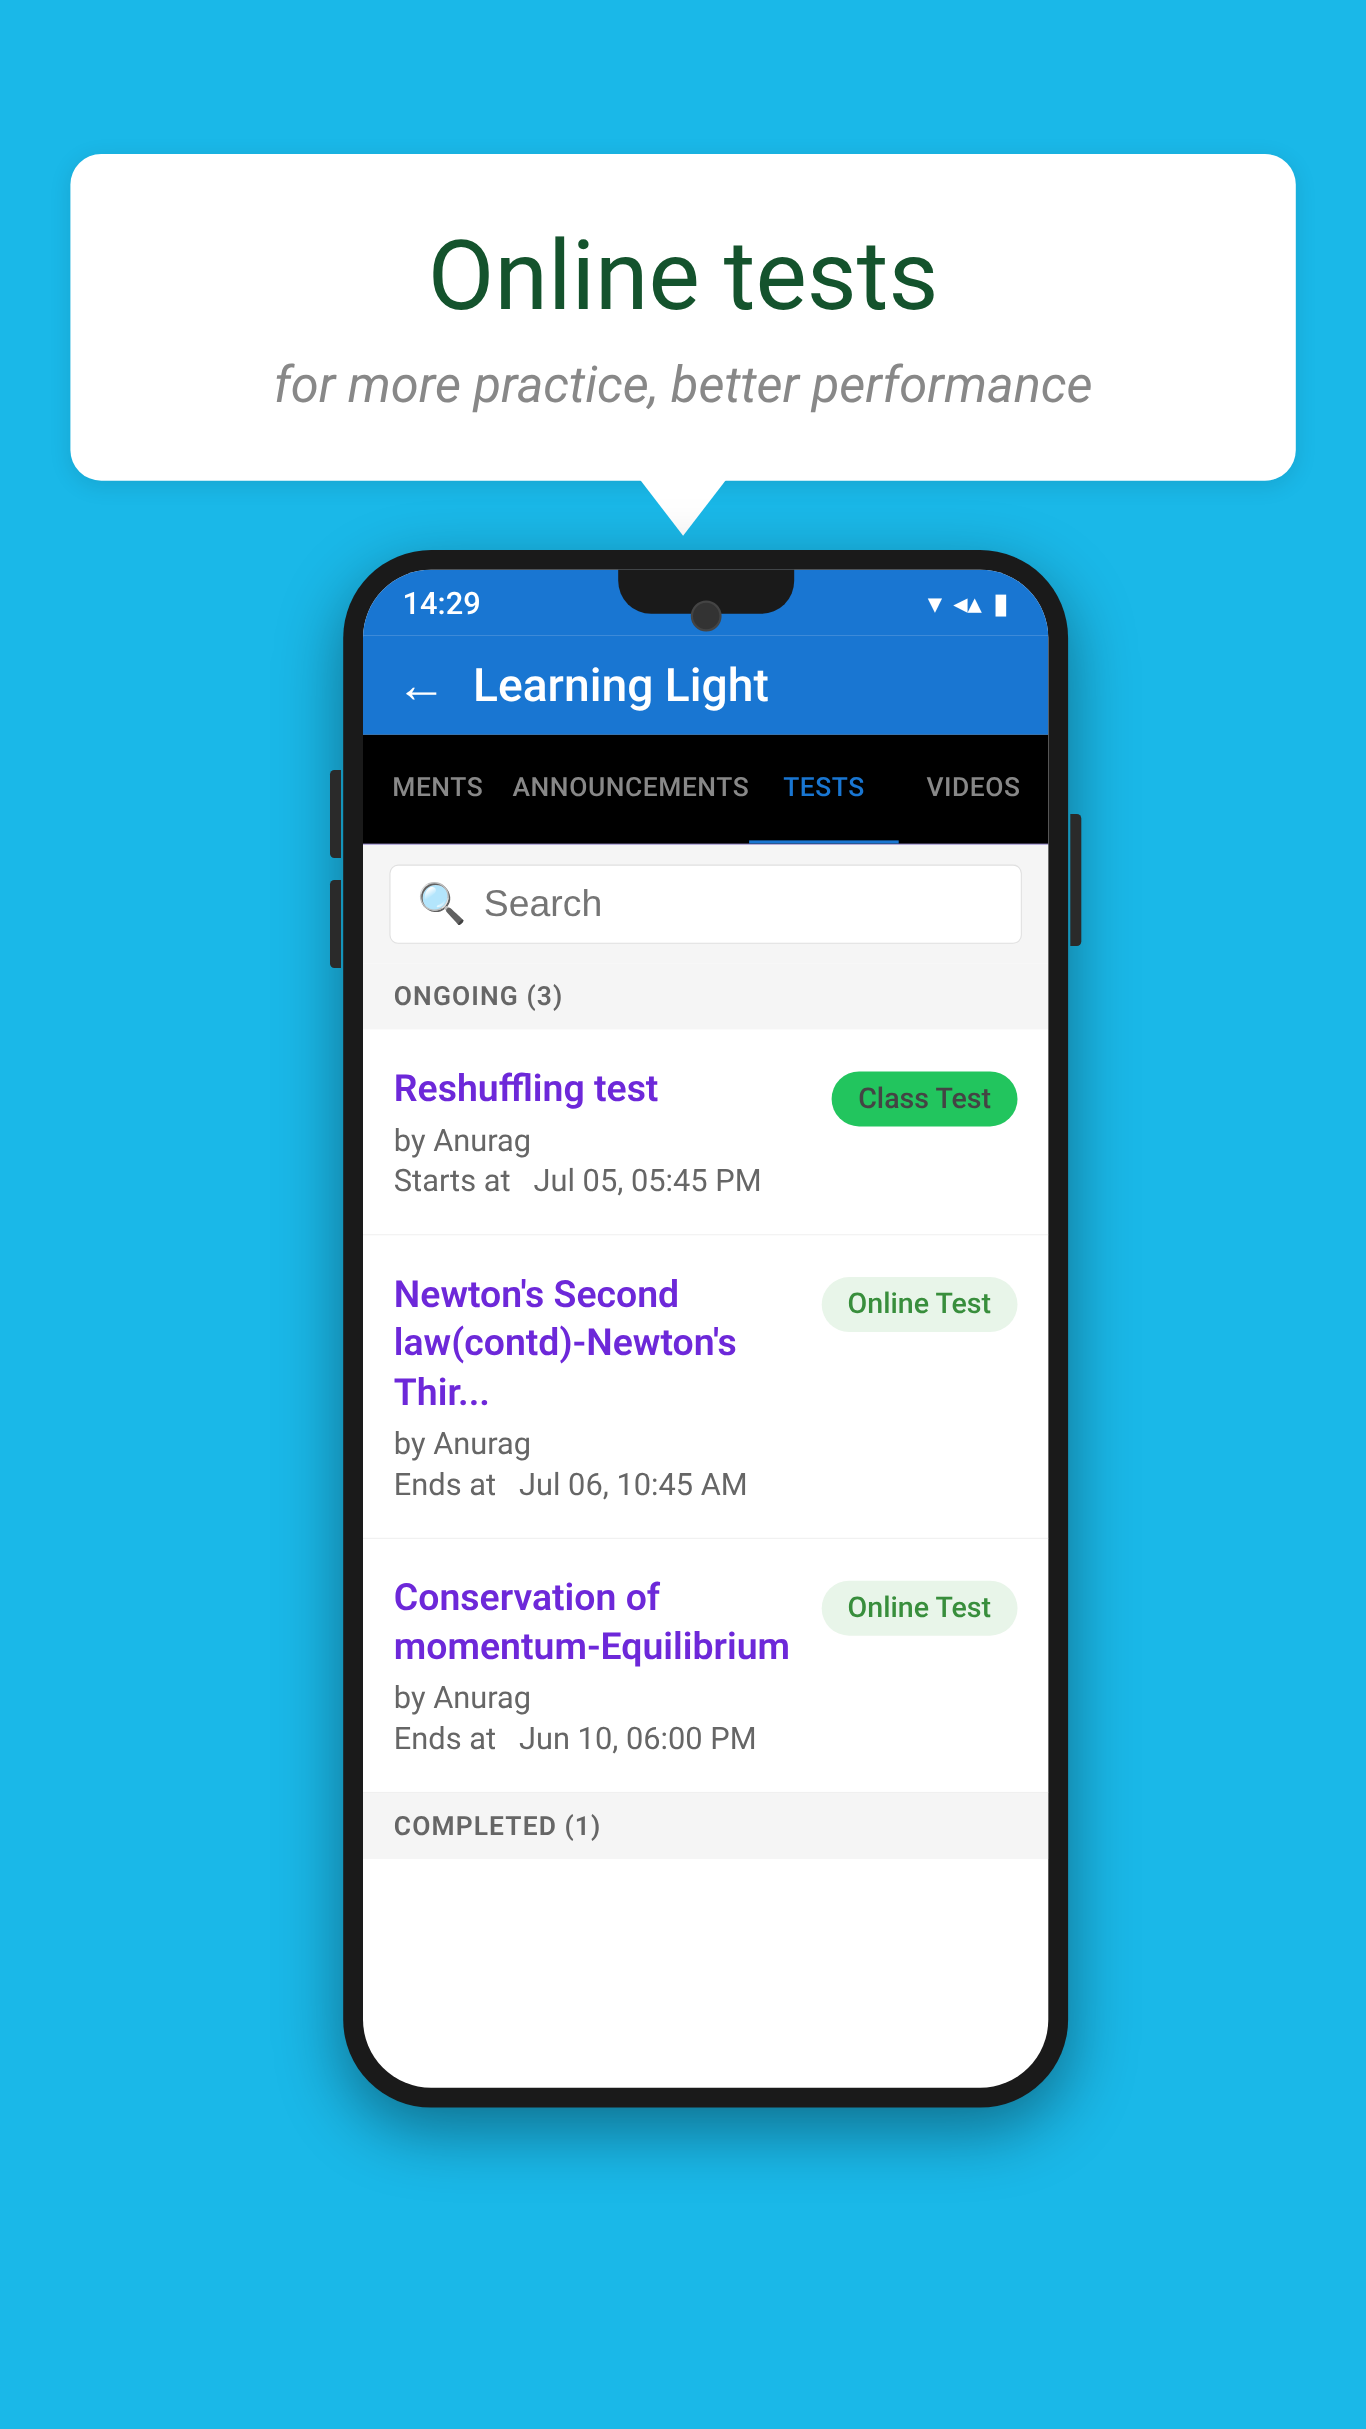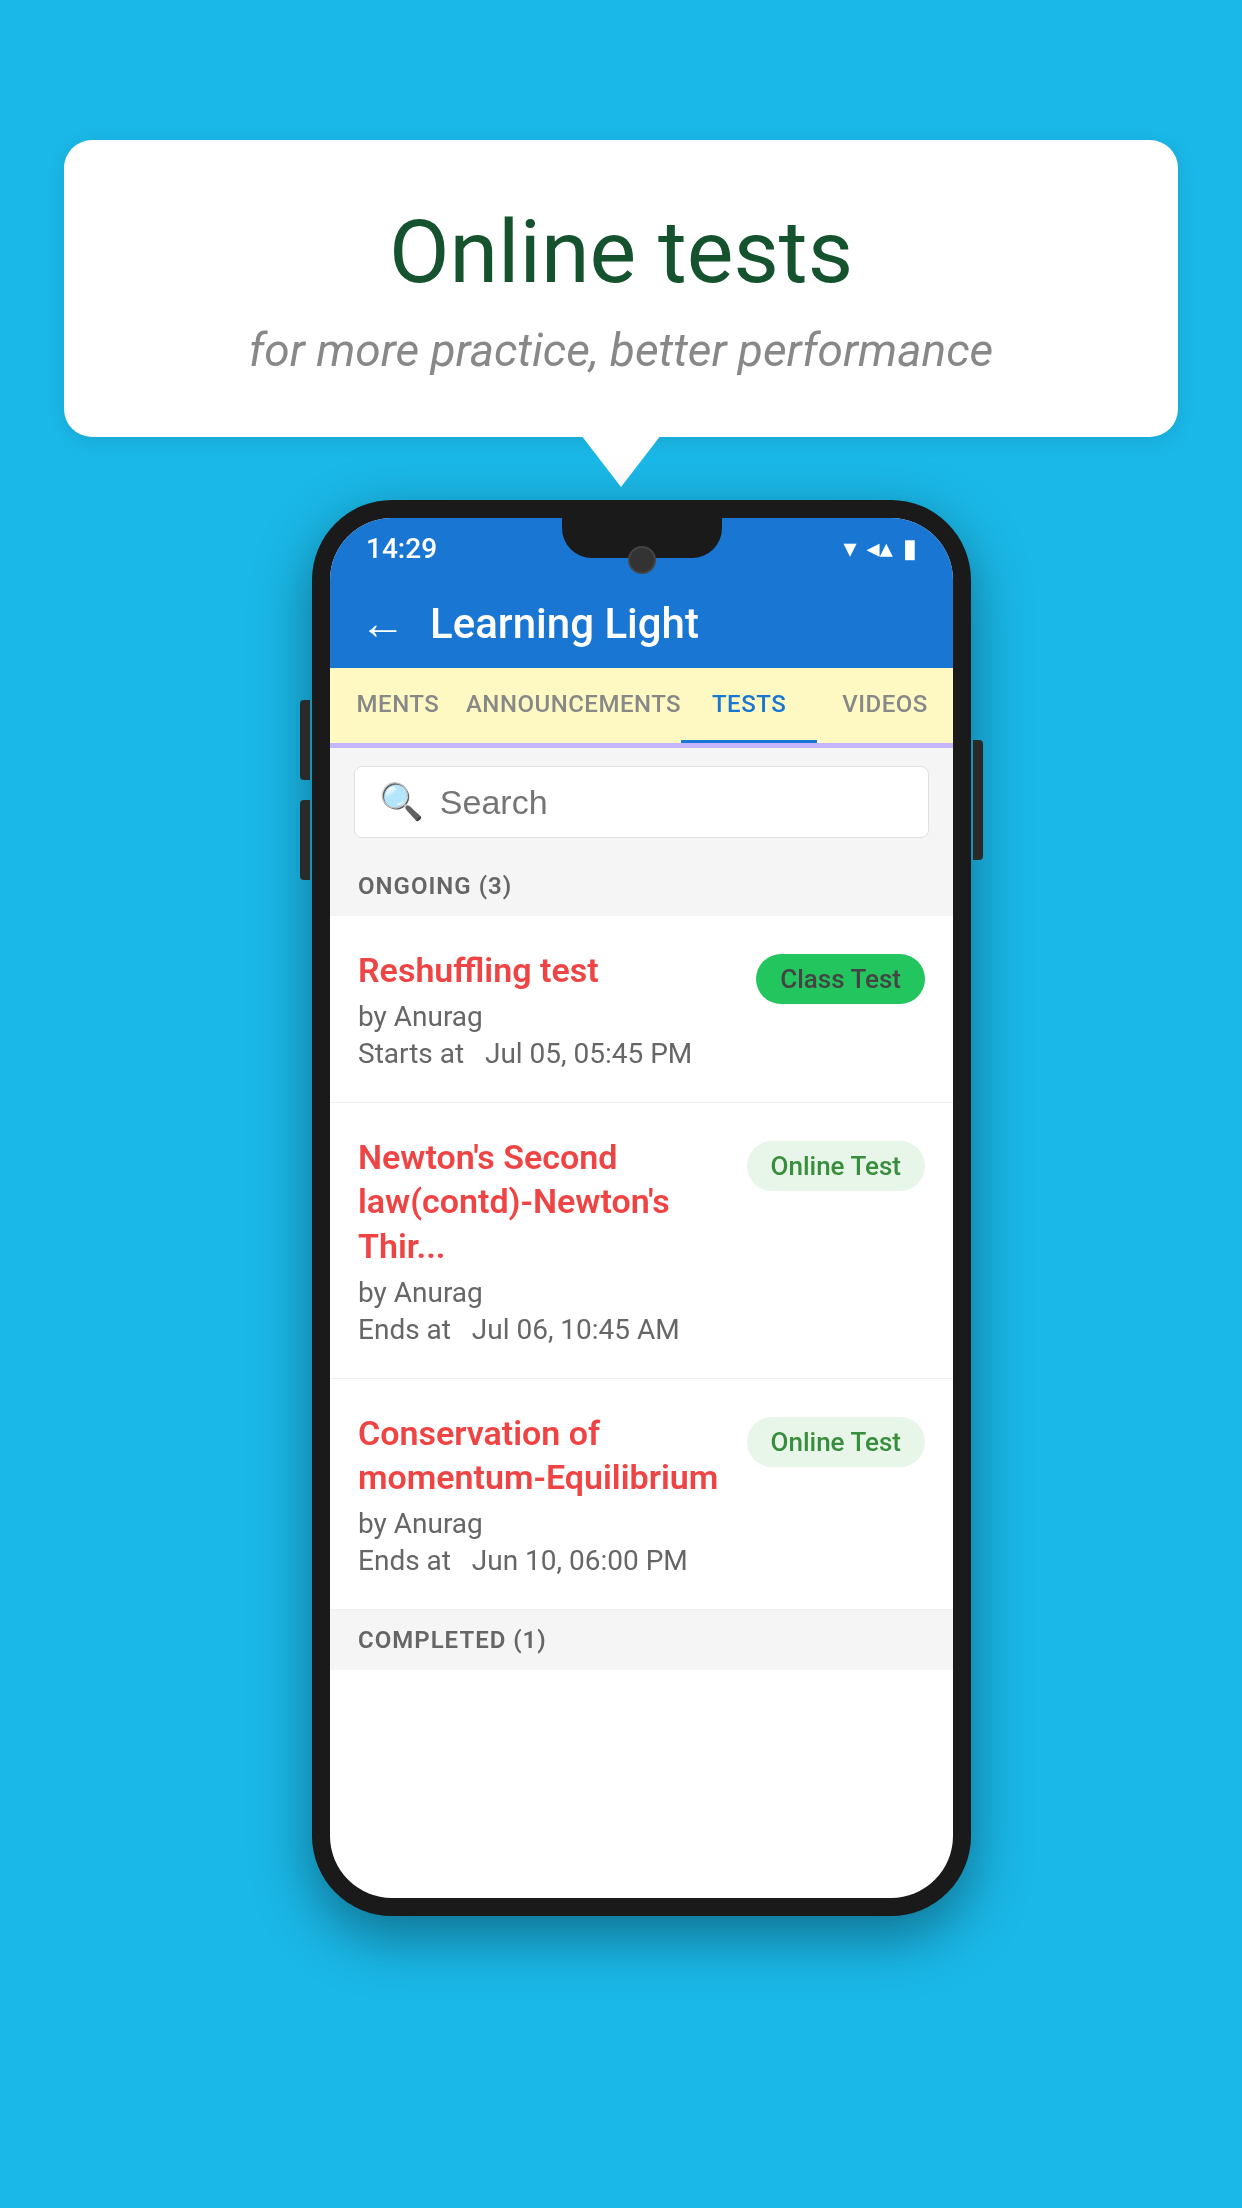--- a/index.html
+++ b/index.html
@@ -184,24 +184,24 @@
     }
 
     .app-title {
       color: white;
       font-size: 42px;
       font-weight: 500;
     }
 
     
     .tabs-bar {
-      background: #fef9c3;
-      display: flex;
-      border-bottom: 5px solid #c4b5fd;
-      height: 80px;
+      background: #000000;
+      display: flex;
+      border-bottom: 1px solid #c4b5fd;
+      height: 100px;
       overflow: hidden;
     }
 
     .tab-item {
       flex: 1;
       display: flex;
       align-items: center;
       justify-content: center;
       font-size: 24px;
       font-weight: 500;
@@ -277,21 +277,21 @@
       gap: 16px;
     }
 
     .test-info {
       flex: 1;
     }
 
     .test-name {
       font-size: 34px;
       font-weight: 600;
-      color: #ef4444;
+      color: #6d28d9;
       margin-bottom: 8px;
       line-height: 1.3;
     }
 
     .test-author {
       font-size: 28px;
       color: #666;
       margin-bottom: 4px;
     }
 

